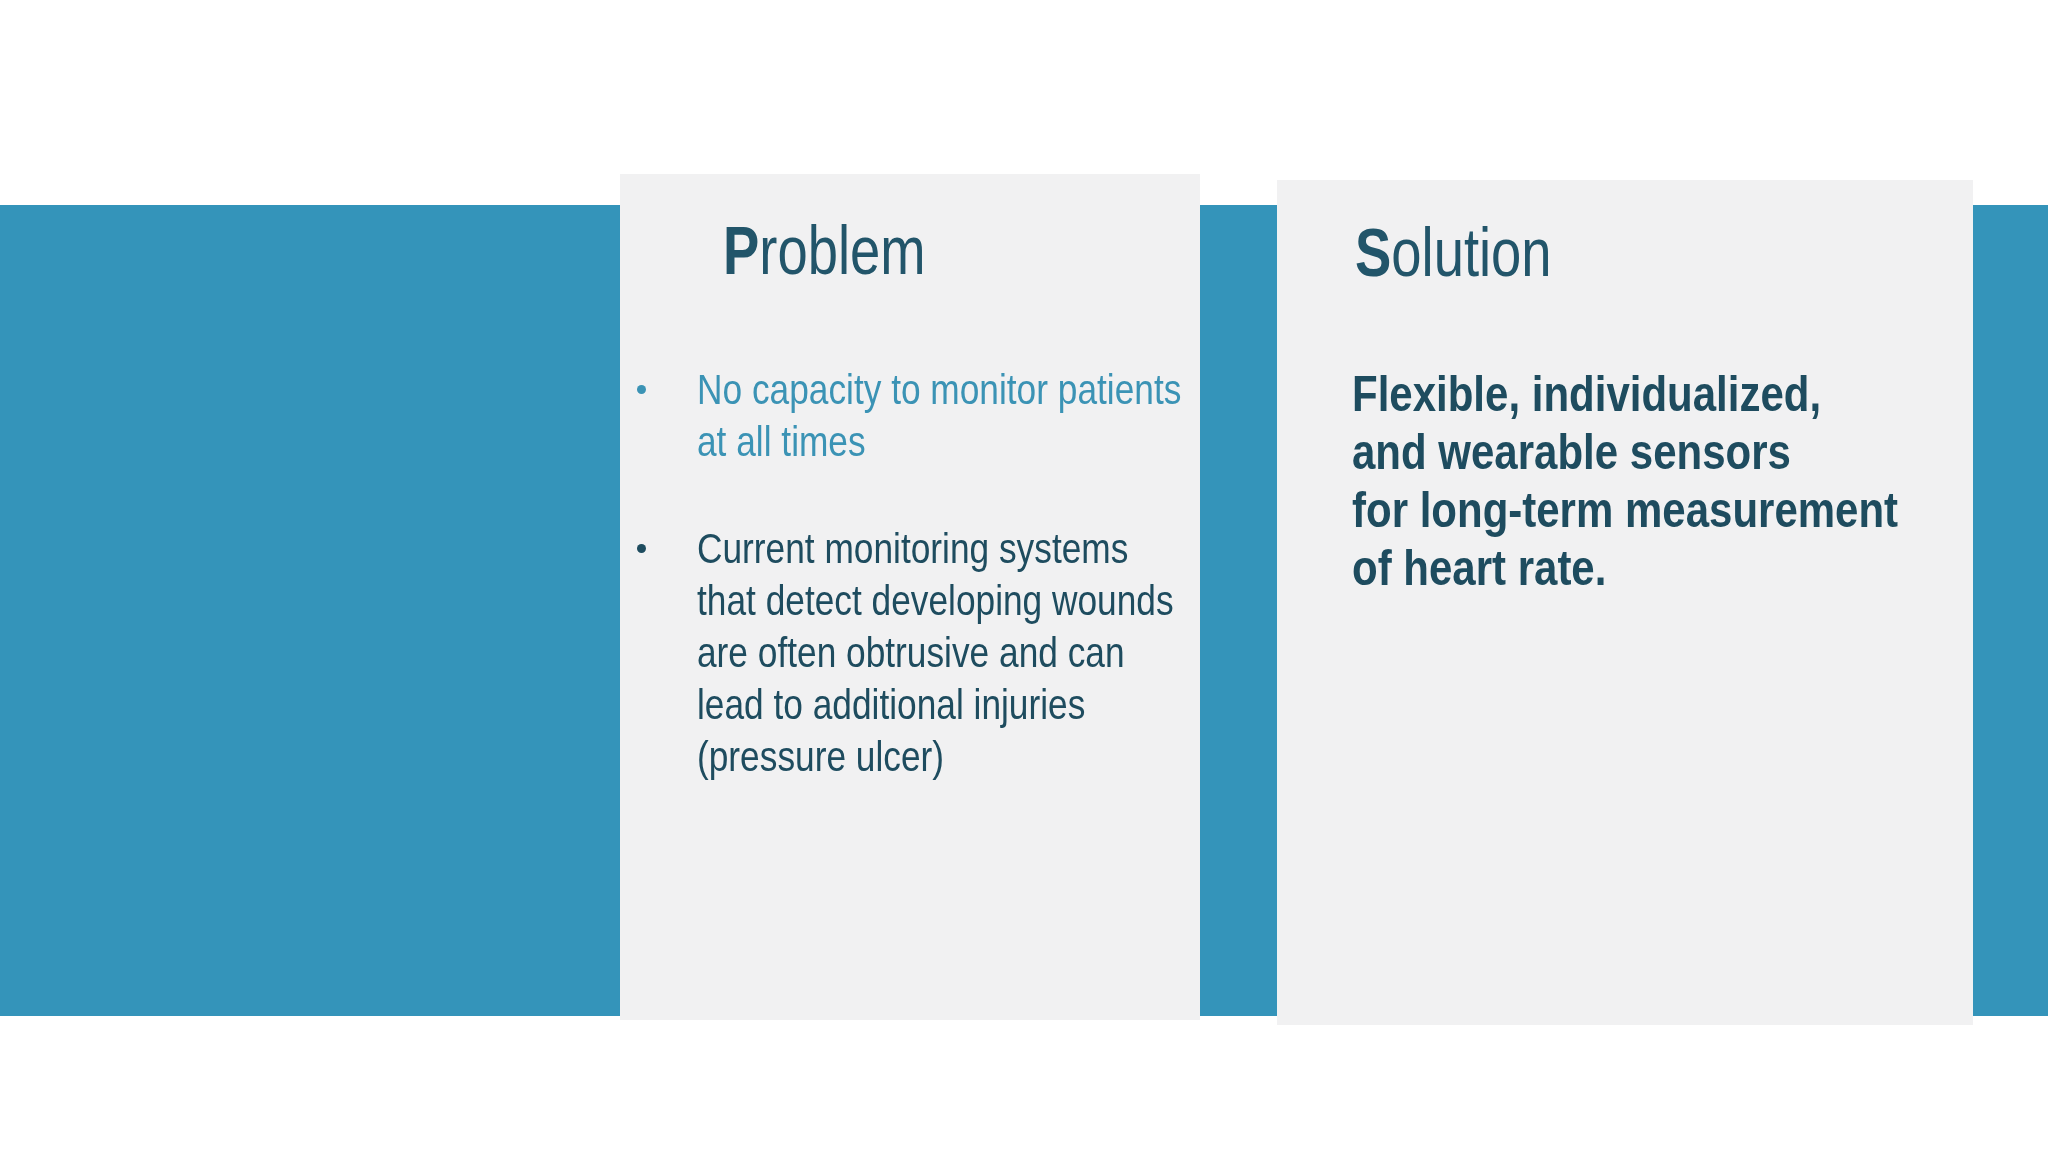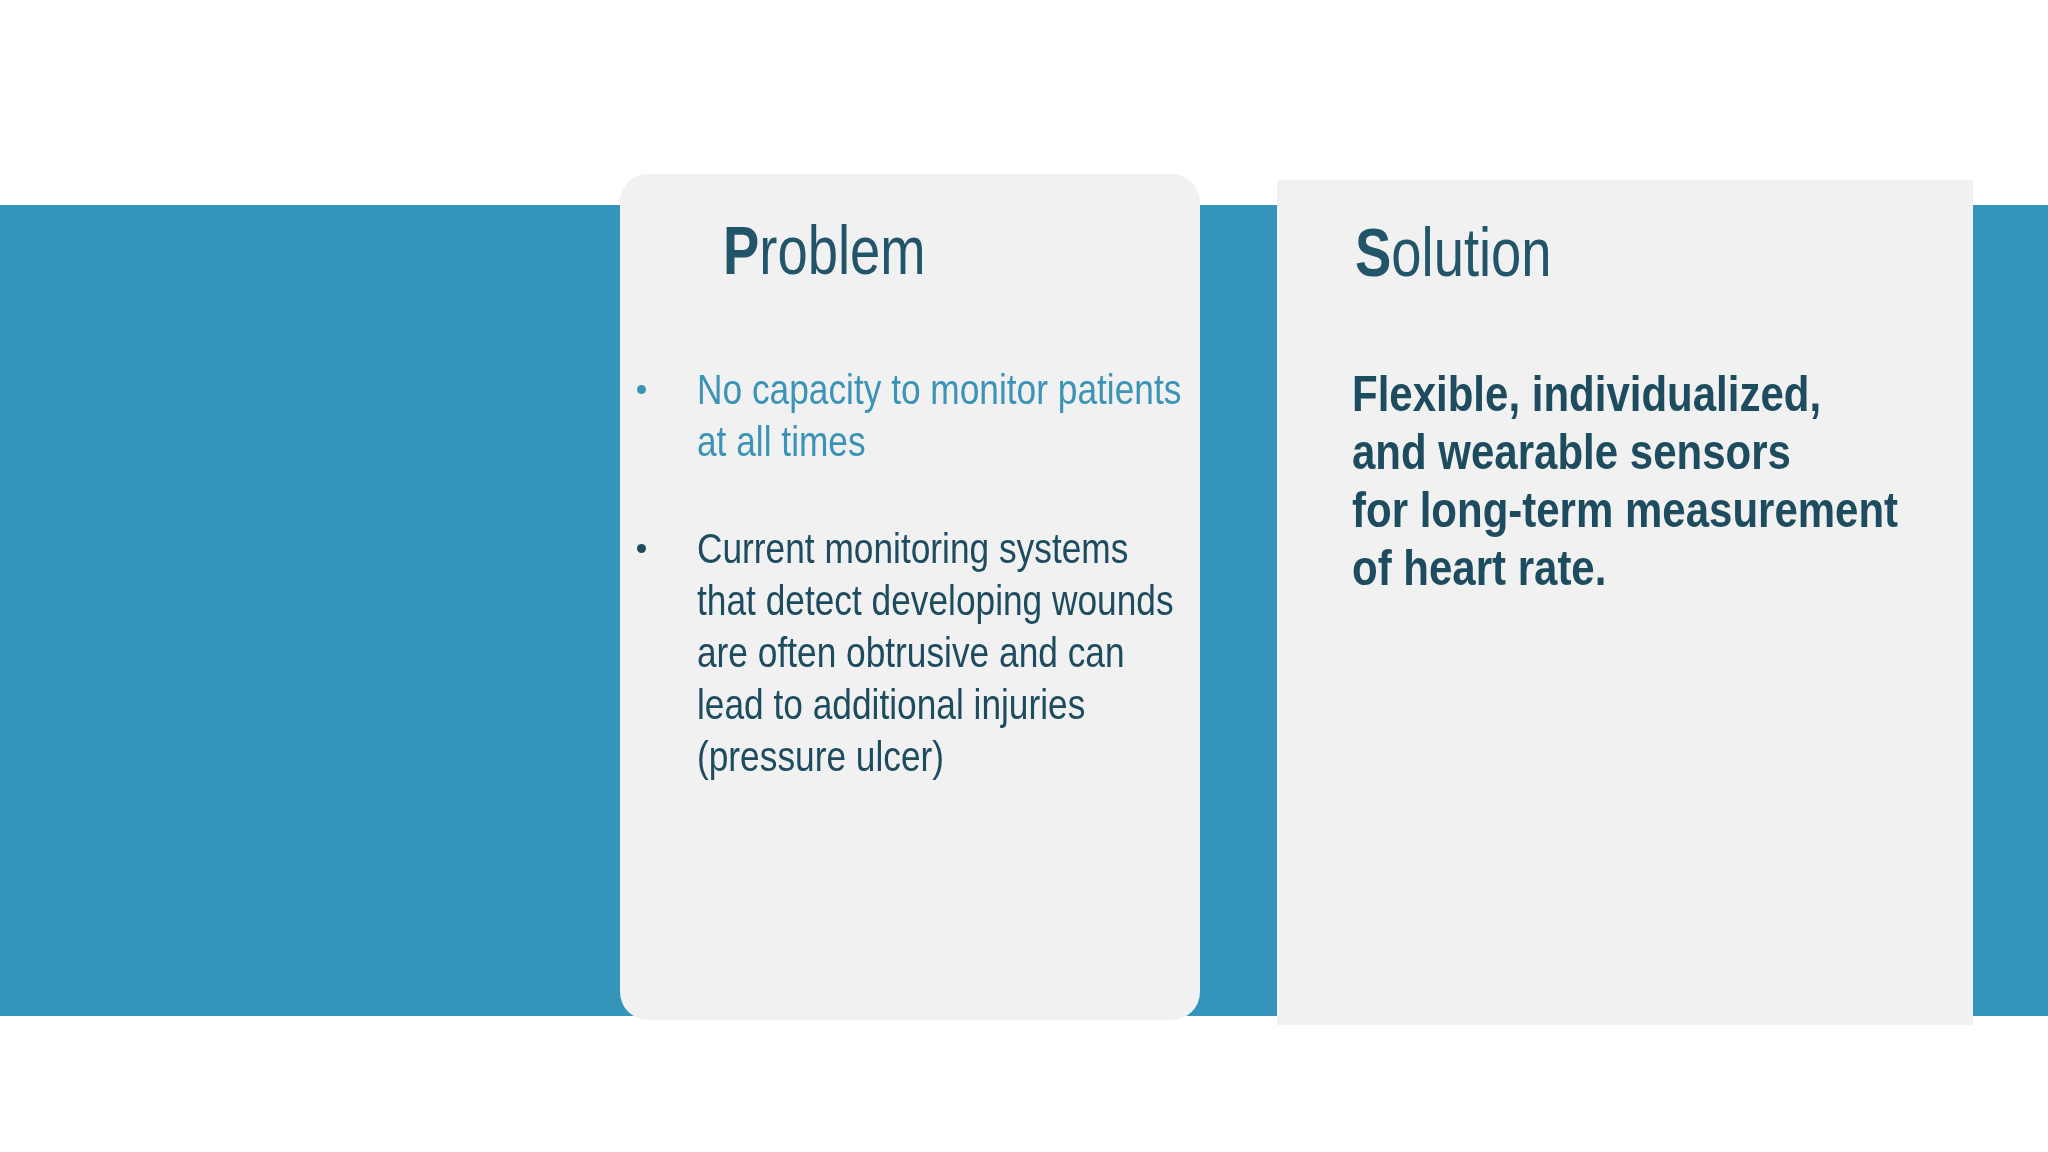--- a/index.html
+++ b/index.html
@@ -20,21 +20,21 @@
     width: 2048px;
     height: 811px;
     background: var(--band, #3494BA);
   }
 
   .card {
     position: absolute;
     background: var(--card-bg, #F1F1F2);
   }
   .card-1 { left: 75px;   top: 176px; width: 458px; height: 844px; }
-  .card-2 { left: 620px;  top: 174px; width: 580px; height: 846px; border-radius: 28px; }
+  .card-2 { left: 620px;  top: 174px; width: 580px; height: 846px; }
   .card-3 { left: 1277px; top: 180px; width: 696px; height: 845px; }
 
   .title {
     position: absolute;
     margin: 0;
     font-size: 68px;
     line-height: 78px;
     font-weight: 400;
     color: var(--title, #22556A);
     white-space: nowrap;

